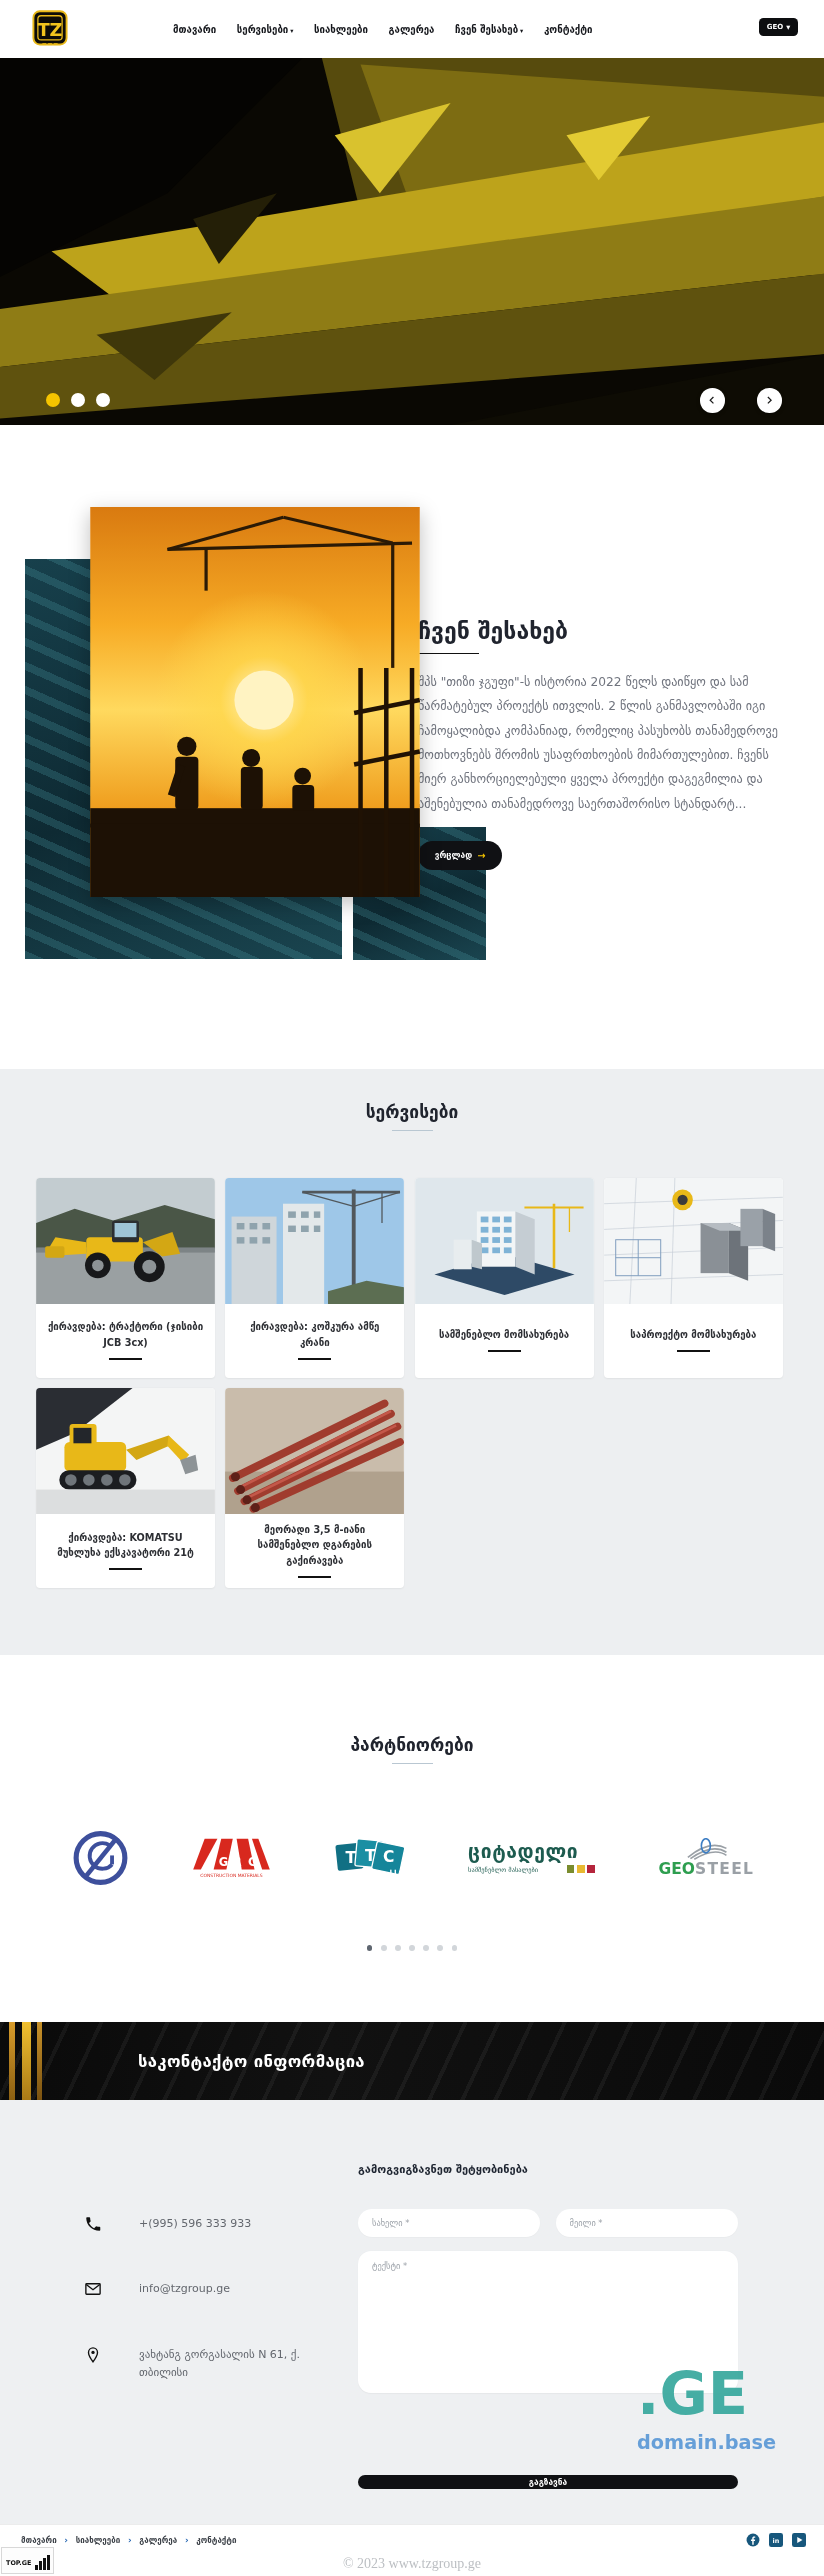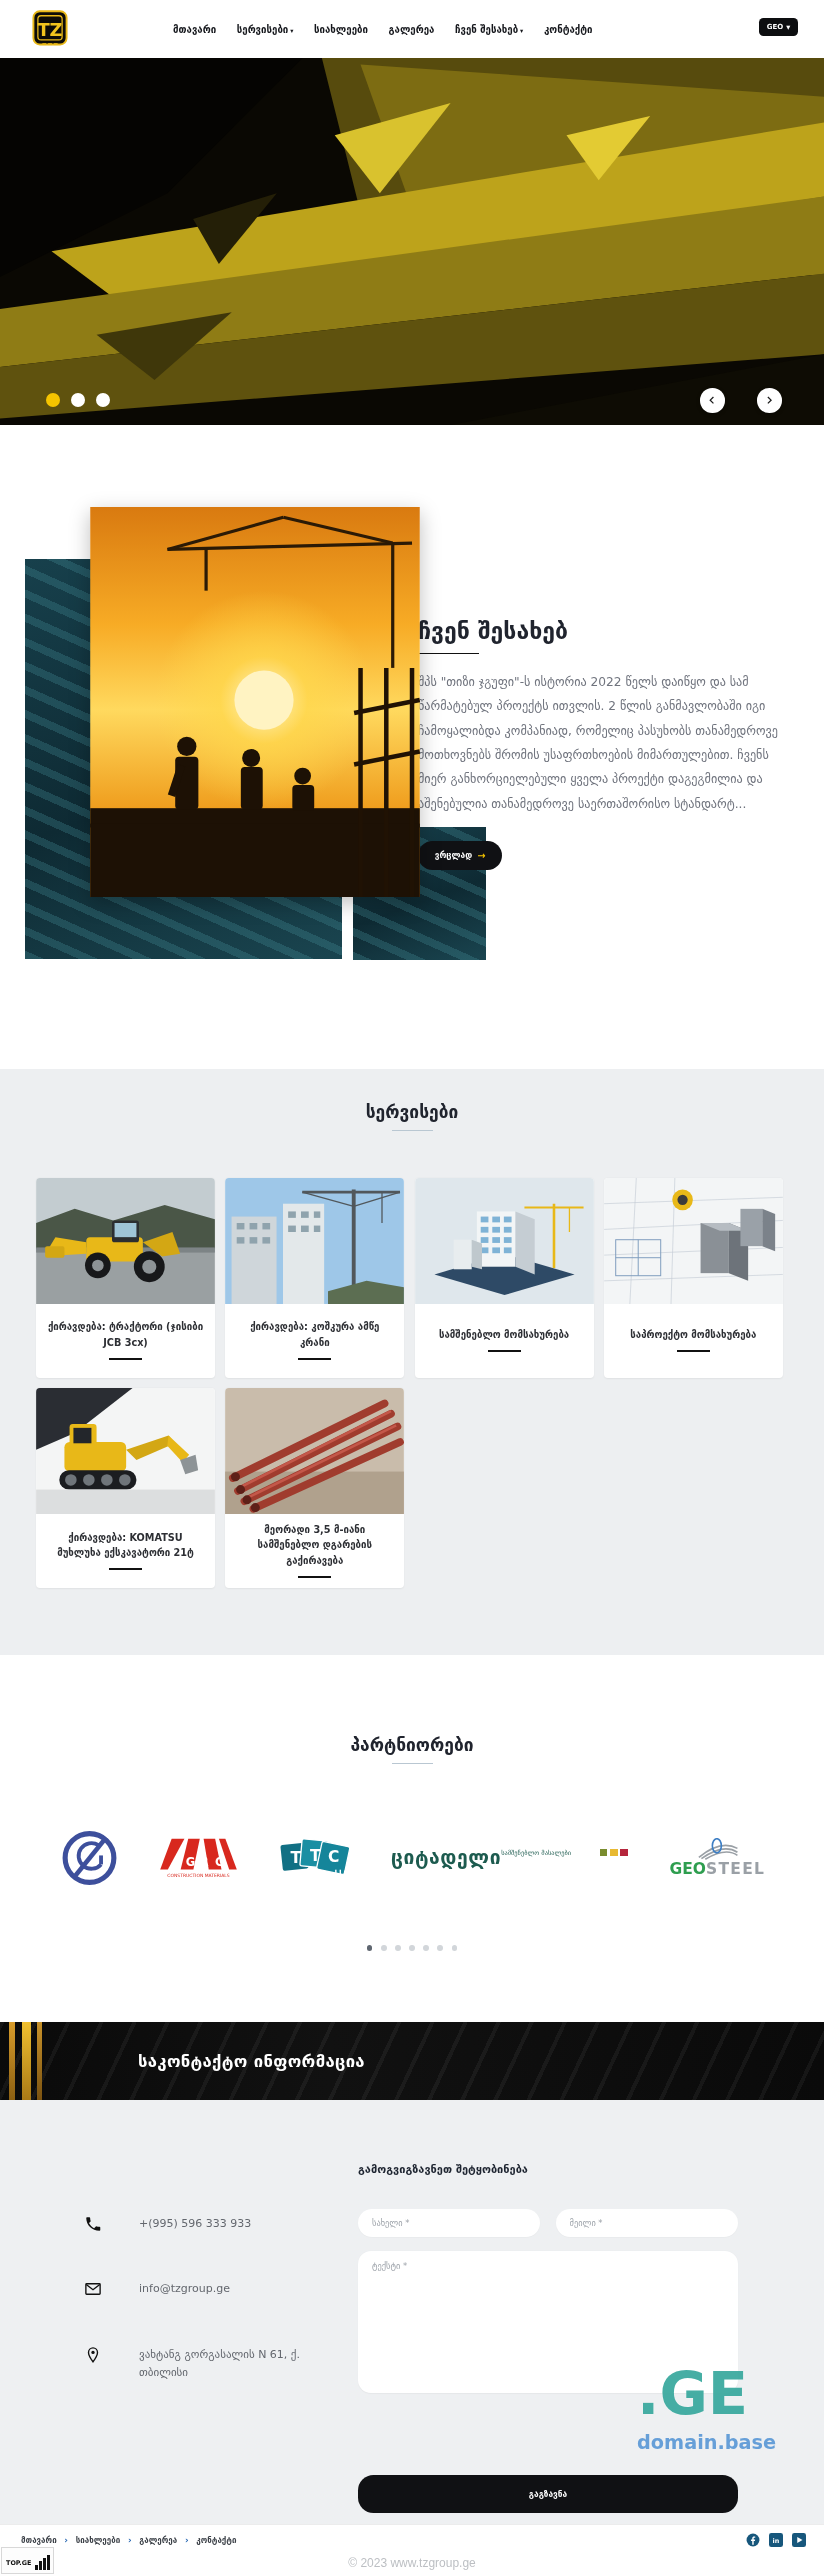--- a/index.html
+++ b/index.html
@@ -78,38 +78,38 @@
 
   
   #formsec{top:2100px;left:0;width:824px;height:424px;background:#eef0f2;}
   .form-title{left:358px;top:63px;font-size:11px;font-weight:700;color:#1d2430;}
   .form-row{left:358px;top:109px;width:380px;display:flex;gap:15.5px;}
   .f-input{width:182px;height:28px;border:none;border-radius:14px;background:#fff;padding:0 14px;
     font-size:8.4px;color:#333;outline:none;box-shadow:0 0.6px 1.3px rgba(0,0,0,.04);}
   .f-area{left:358px;top:151px;width:380px;height:142px;border:none;border-radius:13px;background:#fff;
     padding:10.3px 14px;font-size:8.4px;color:#333;outline:none;resize:none;box-shadow:0 0.6px 1.3px rgba(0,0,0,.04);}
   .f-input::placeholder,.f-area::placeholder{color:#9ba1a8;}
-  .f-submit{left:358px;top:375px;width:380px;height:38px;background:#101114;color:#fff;border:none;
+  .f-submit{left:358px;top:375px;width:380px;height:14px;background:#101114;color:#fff;border:none;
     border-radius:15.5px;font-size:8.4px;font-weight:700;cursor:pointer;}
   .c-item{left:84px;display:flex;align-items:flex-start;gap:37px;}
   .c-text{font-size:11px;color:#63676e;line-height:1.6;}
   .watermark{left:637px;top:267px;width:167px;text-align:left;pointer-events:none;z-index:5;}
   .wm-big{font-size:59px;font-weight:700;color:rgba(38,160,148,.85);line-height:.9;
     text-shadow:0 0 1.3px rgba(255,255,255,.6);}
   .wm-small{font-size:19.3px;font-weight:700;color:rgba(77,144,212,.85);margin-top:11px;}
 
   
   #footer{top:2524px;left:0;width:824px;height:52px;background:#fff;border-top:0.6px solid #ececec;}
   .f-links{left:21px;top:10.3px;display:flex;align-items:center;gap:7.7px;}
   .f-link{font-size:8px;font-weight:600;color:#3a3f46;cursor:pointer;}
   .f-sep{font-size:9px;font-weight:700;color:#2d6cb5;}
   .f-social{right:18px;top:7.7px;display:flex;gap:9px;}
   .s-icon{width:14px;height:14px;cursor:pointer;}
-  .f-copy{left:0;top:31px;width:824px;text-align:center;font-family:Liberation Sans, sans-serif;
-    font-size:12px;color:#bcbfc3;}
+  .f-copy{left:0;top:31px;width:824px;text-align:center;font-family:Liberation Serif, serif;
+    font-size:14px;color:#bcbfc3;}
   .topge{left:1.3px;top:22px;width:53px;height:27px;background:#fdfdfd;border:0.6px solid #d8d8d8;
     display:flex;align-items:flex-end;justify-content:center;gap:3.9px;padding:3.2px;cursor:pointer;}
   .topge-label{font-size:6.4px;font-weight:700;color:#111;margin-bottom:2.6px;margin-top:32px;}
   .bars{display:flex;align-items:flex-end;gap:1.3px;}
   .bars i{display:block;width:2.6px;background:#111;}
 </style>
 </head>
 <body>
 
 <div id="page">
@@ -444,21 +444,21 @@
           <rect x="4" y="18" width="40" height="40" rx="3" fill="#117084" transform="rotate(-6 24 38)"></rect>
           <rect x="34" y="12" width="42" height="42" rx="3" fill="#1a8fa3" stroke="#fff" stroke-width="2" transform="rotate(5 55 33)"></rect>
           <rect x="62" y="18" width="44" height="44" rx="3" fill="#15859a" stroke="#fff" stroke-width="2" transform="rotate(12 84 40)"></rect>
           <text x="18" y="48" font-size="24" font-weight="bold" fill="#fff">T</text>
           <text x="48" y="44" font-size="24" font-weight="bold" fill="#fff">T</text>
           <text x="76" y="46" font-size="24" font-weight="bold" fill="#fff">C</text>
           <text x="86" y="66" font-size="11" font-weight="bold" fill="#fff">LLC</text>
         </svg>
       </div>
 
-      <div class="partner" style="flex-direction:row;align-items:flex-start;">
+      <div class="partner" style="flex-direction:column;align-items:flex-start;">
         <div class="citadel-title">ციტადელი</div>
         <div class="citadel-sub">
           <span>სამშენებლო მასალები</span>
           <span>
             <span class="sq" style="background:#7a8c2e;"></span><span class="sq" style="background:#e8b932;"></span><span class="sq" style="background:#b5253c;"></span>
           </span>
         </div>
       </div>
 
       <div class="partner" style="flex-direction:column;">

